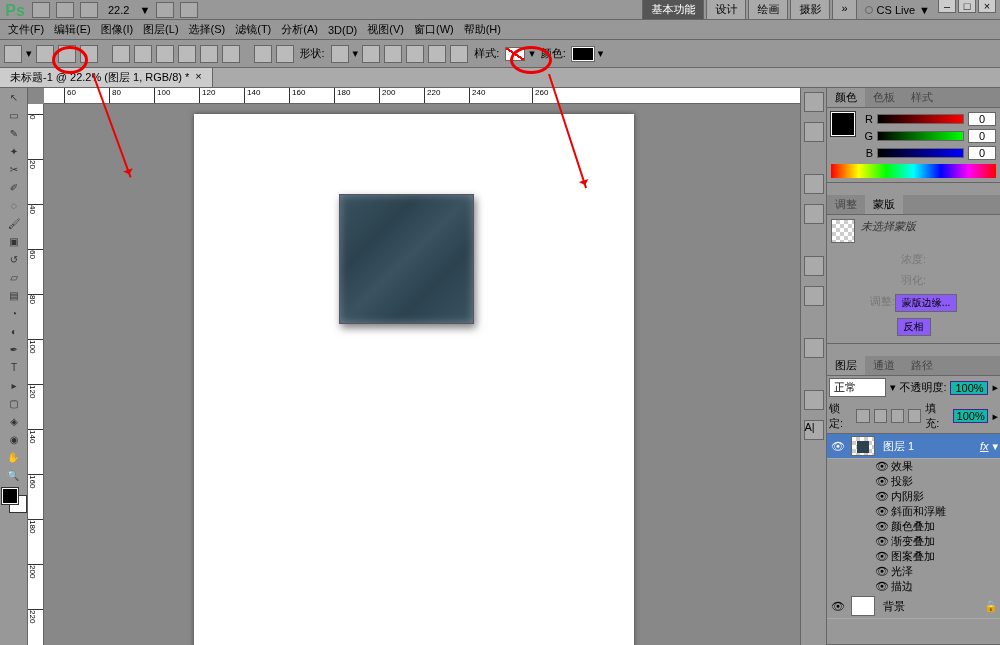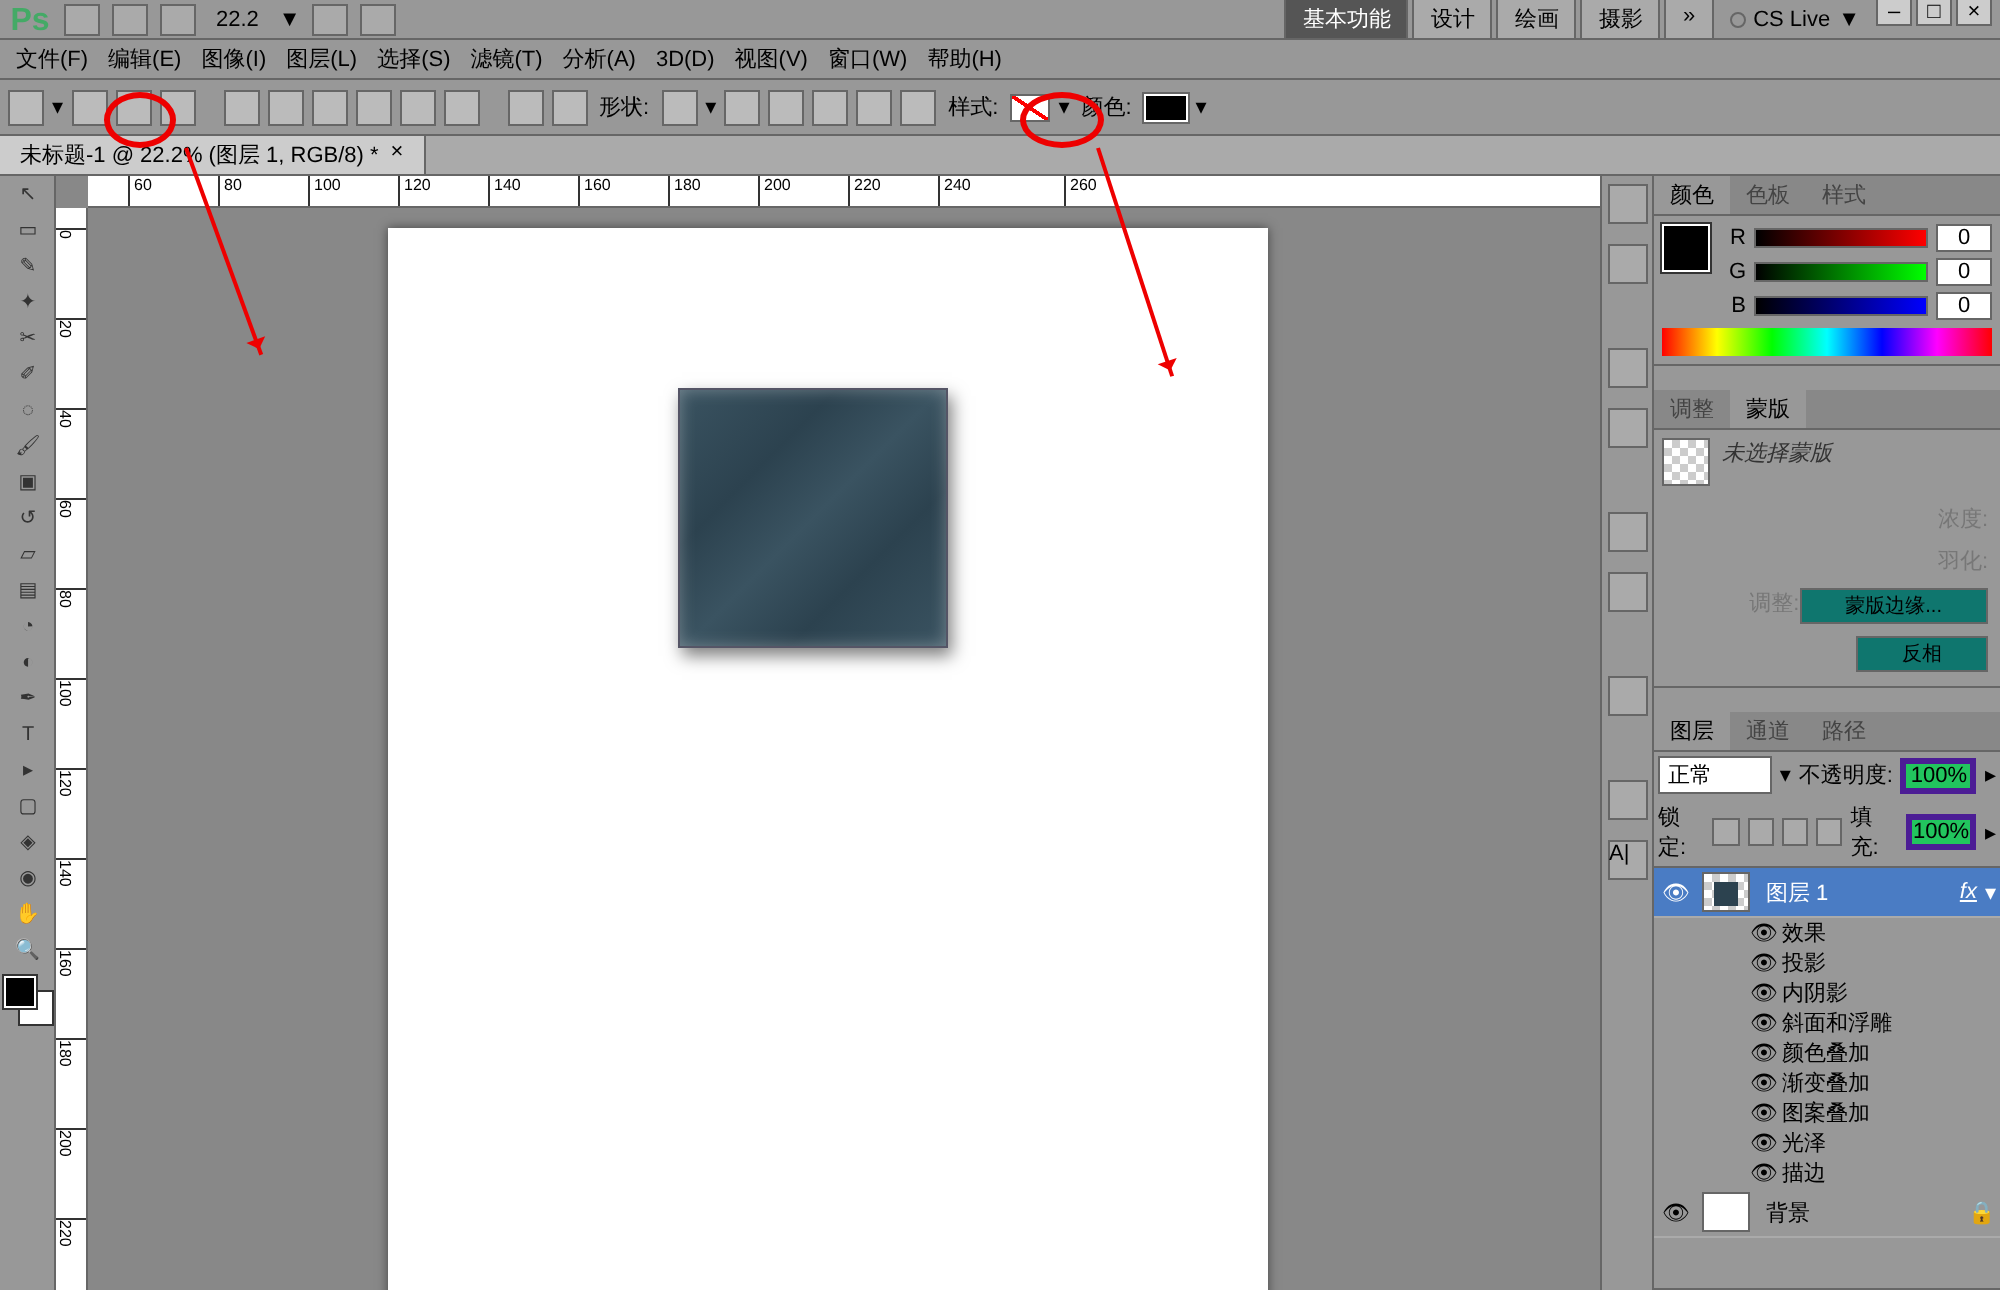--- a/index.html
+++ b/index.html
@@ -66,27 +66,27 @@
 .slider-r { flex: 1; height: 10px; background: linear-gradient(to right, #000, #f00); border: 1px solid #666; }
 .slider-g { flex: 1; height: 10px; background: linear-gradient(to right, #000, #0f0); border: 1px solid #666; }
 .slider-b { flex: 1; height: 10px; background: linear-gradient(to right, #000, #00f); border: 1px solid #666; }
 .color-val { width: 28px; height: 14px; background: #fff; border: 1px solid #666; text-align: center; }
 .color-spectrum { height: 14px; background: linear-gradient(to right, red, yellow, lime, cyan, blue, magenta, red); margin-top: 4px; }
 .color-swatch-big { width: 24px; height: 24px; background: #000; border: 1px solid #fff; outline: 1px solid #333; float: left; margin-right: 6px; margin-bottom:4px;}
 
 .mask-panel .mask-thumb { width: 24px; height: 24px; background: repeating-conic-gradient(#ccc 0 25%, #fff 0 50%) 0 0/8px 8px; border: 1px solid #666; float: left; margin-right: 6px; }
 .mask-panel .mask-text { font-style: italic; color: #333; }
 .mask-ctrls { clear: both; padding-top: 6px; }
-.mask-ctrl-row { display: flex; justify-content: flex-end; padding: 3px 2px; color: #777; }
-.mask-btn { background: #0f766e; border: 1px solid #666; padding: 1px 22px; font-size: 10px; }
+.mask-ctrl-row { display: flex; justify-content: center; padding: 3px 2px; color: #777; }
+.mask-btn { background: #8b5cf6; border: 1px solid #666; padding: 1px 6px; font-size: 10px; }
 
 .layers-panel .blend-row { display: flex; gap: 4px; align-items: center; padding: 2px; }
 .blend-sel { flex: 1; background: #fff; border: 1px solid #666; padding: 1px 4px; }
 .opacity-lbl { }
-.opacity-val { width: 38px; background: #22c55e; border: 3px solid #4c1d95; text-align: center; }
+.opacity-val { width: 38px; background: #14b8a6; border: 1px solid #4c1d95; text-align: center; }
 .lock-row { display: flex; gap: 4px; align-items: center; padding: 2px; border-bottom: 1px solid #666; }
 .lock-icon { width: 14px; height: 14px; background: #aaa; border: 1px solid #666; }
 
 .layer-list { max-height: 200px; overflow: auto; }
 .layer-row { display: flex; align-items: center; padding: 2px; border-bottom: 1px solid #aaa; }
 .layer-row.selected { background: #4a7cc4; color: #fff; }
 .eye { width: 18px; text-align: center; }
 .layer-thumb { width: 24px; height: 20px; background: #fff; border: 1px solid #666; margin: 0 4px; }
 .layer-thumb.checker { background: repeating-conic-gradient(#ccc 0 25%, #fff 0 50%) 0 0/8px 8px; }
 .layer-name { flex: 1; padding-left: 4px; }

